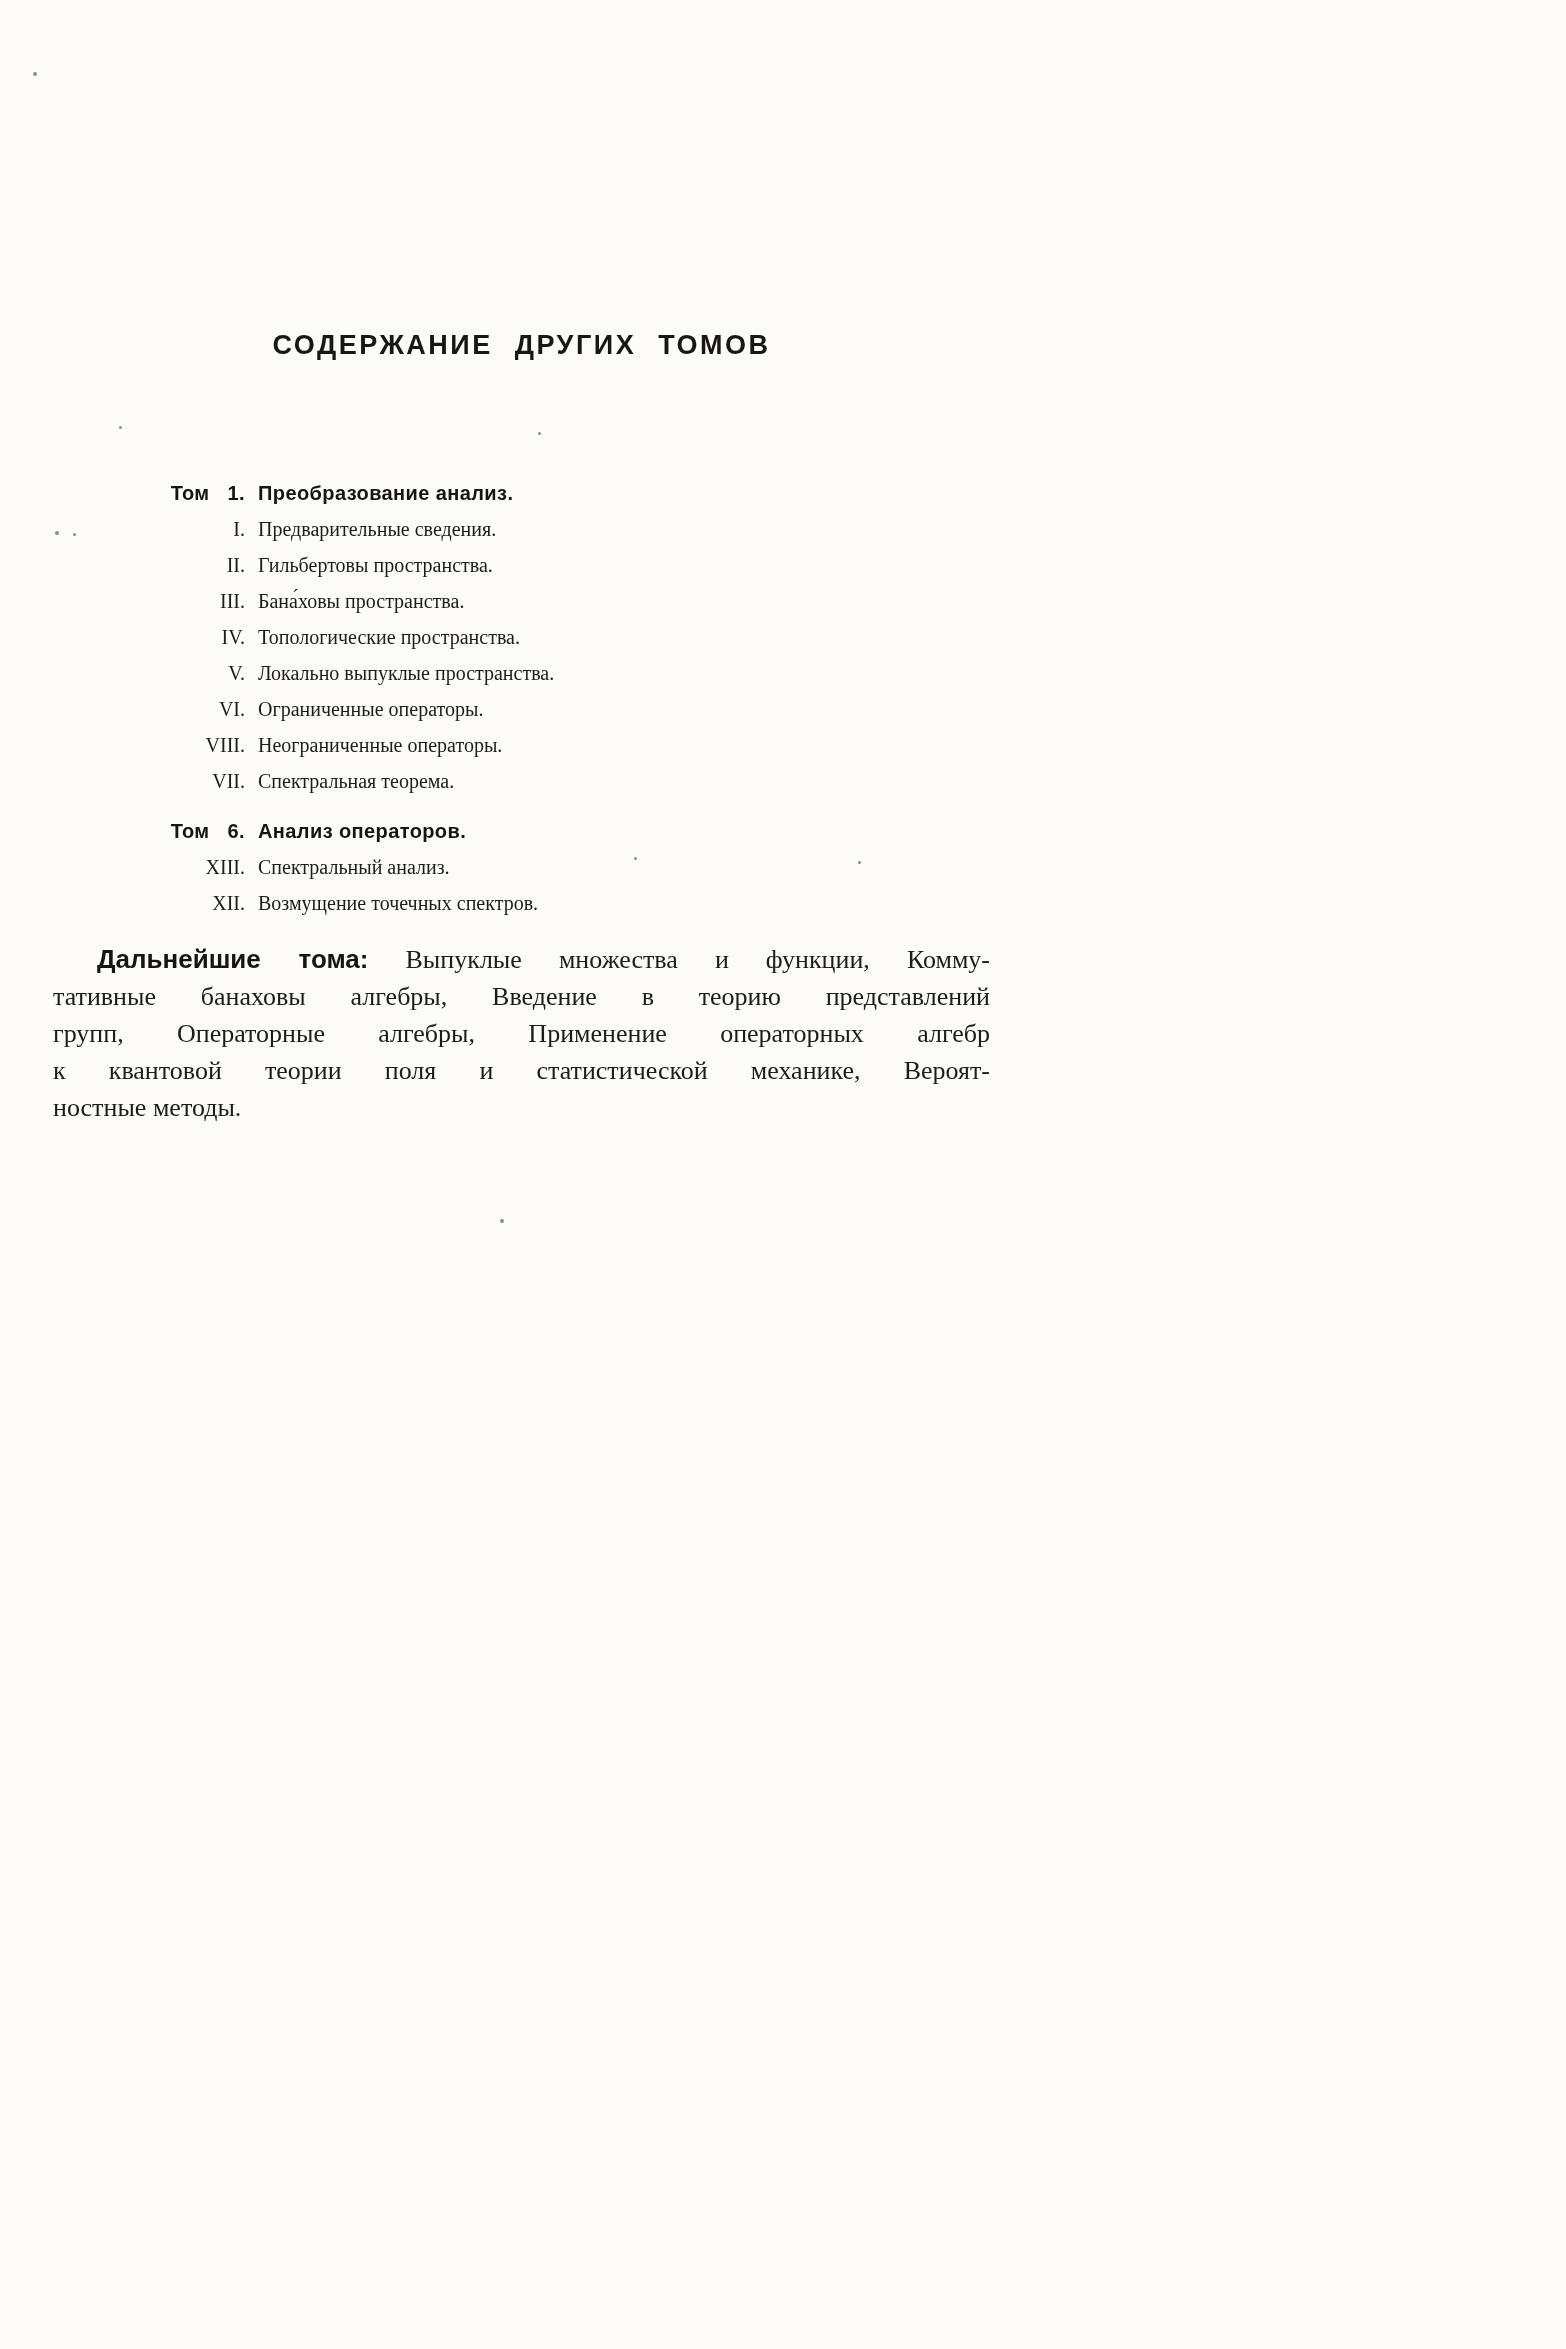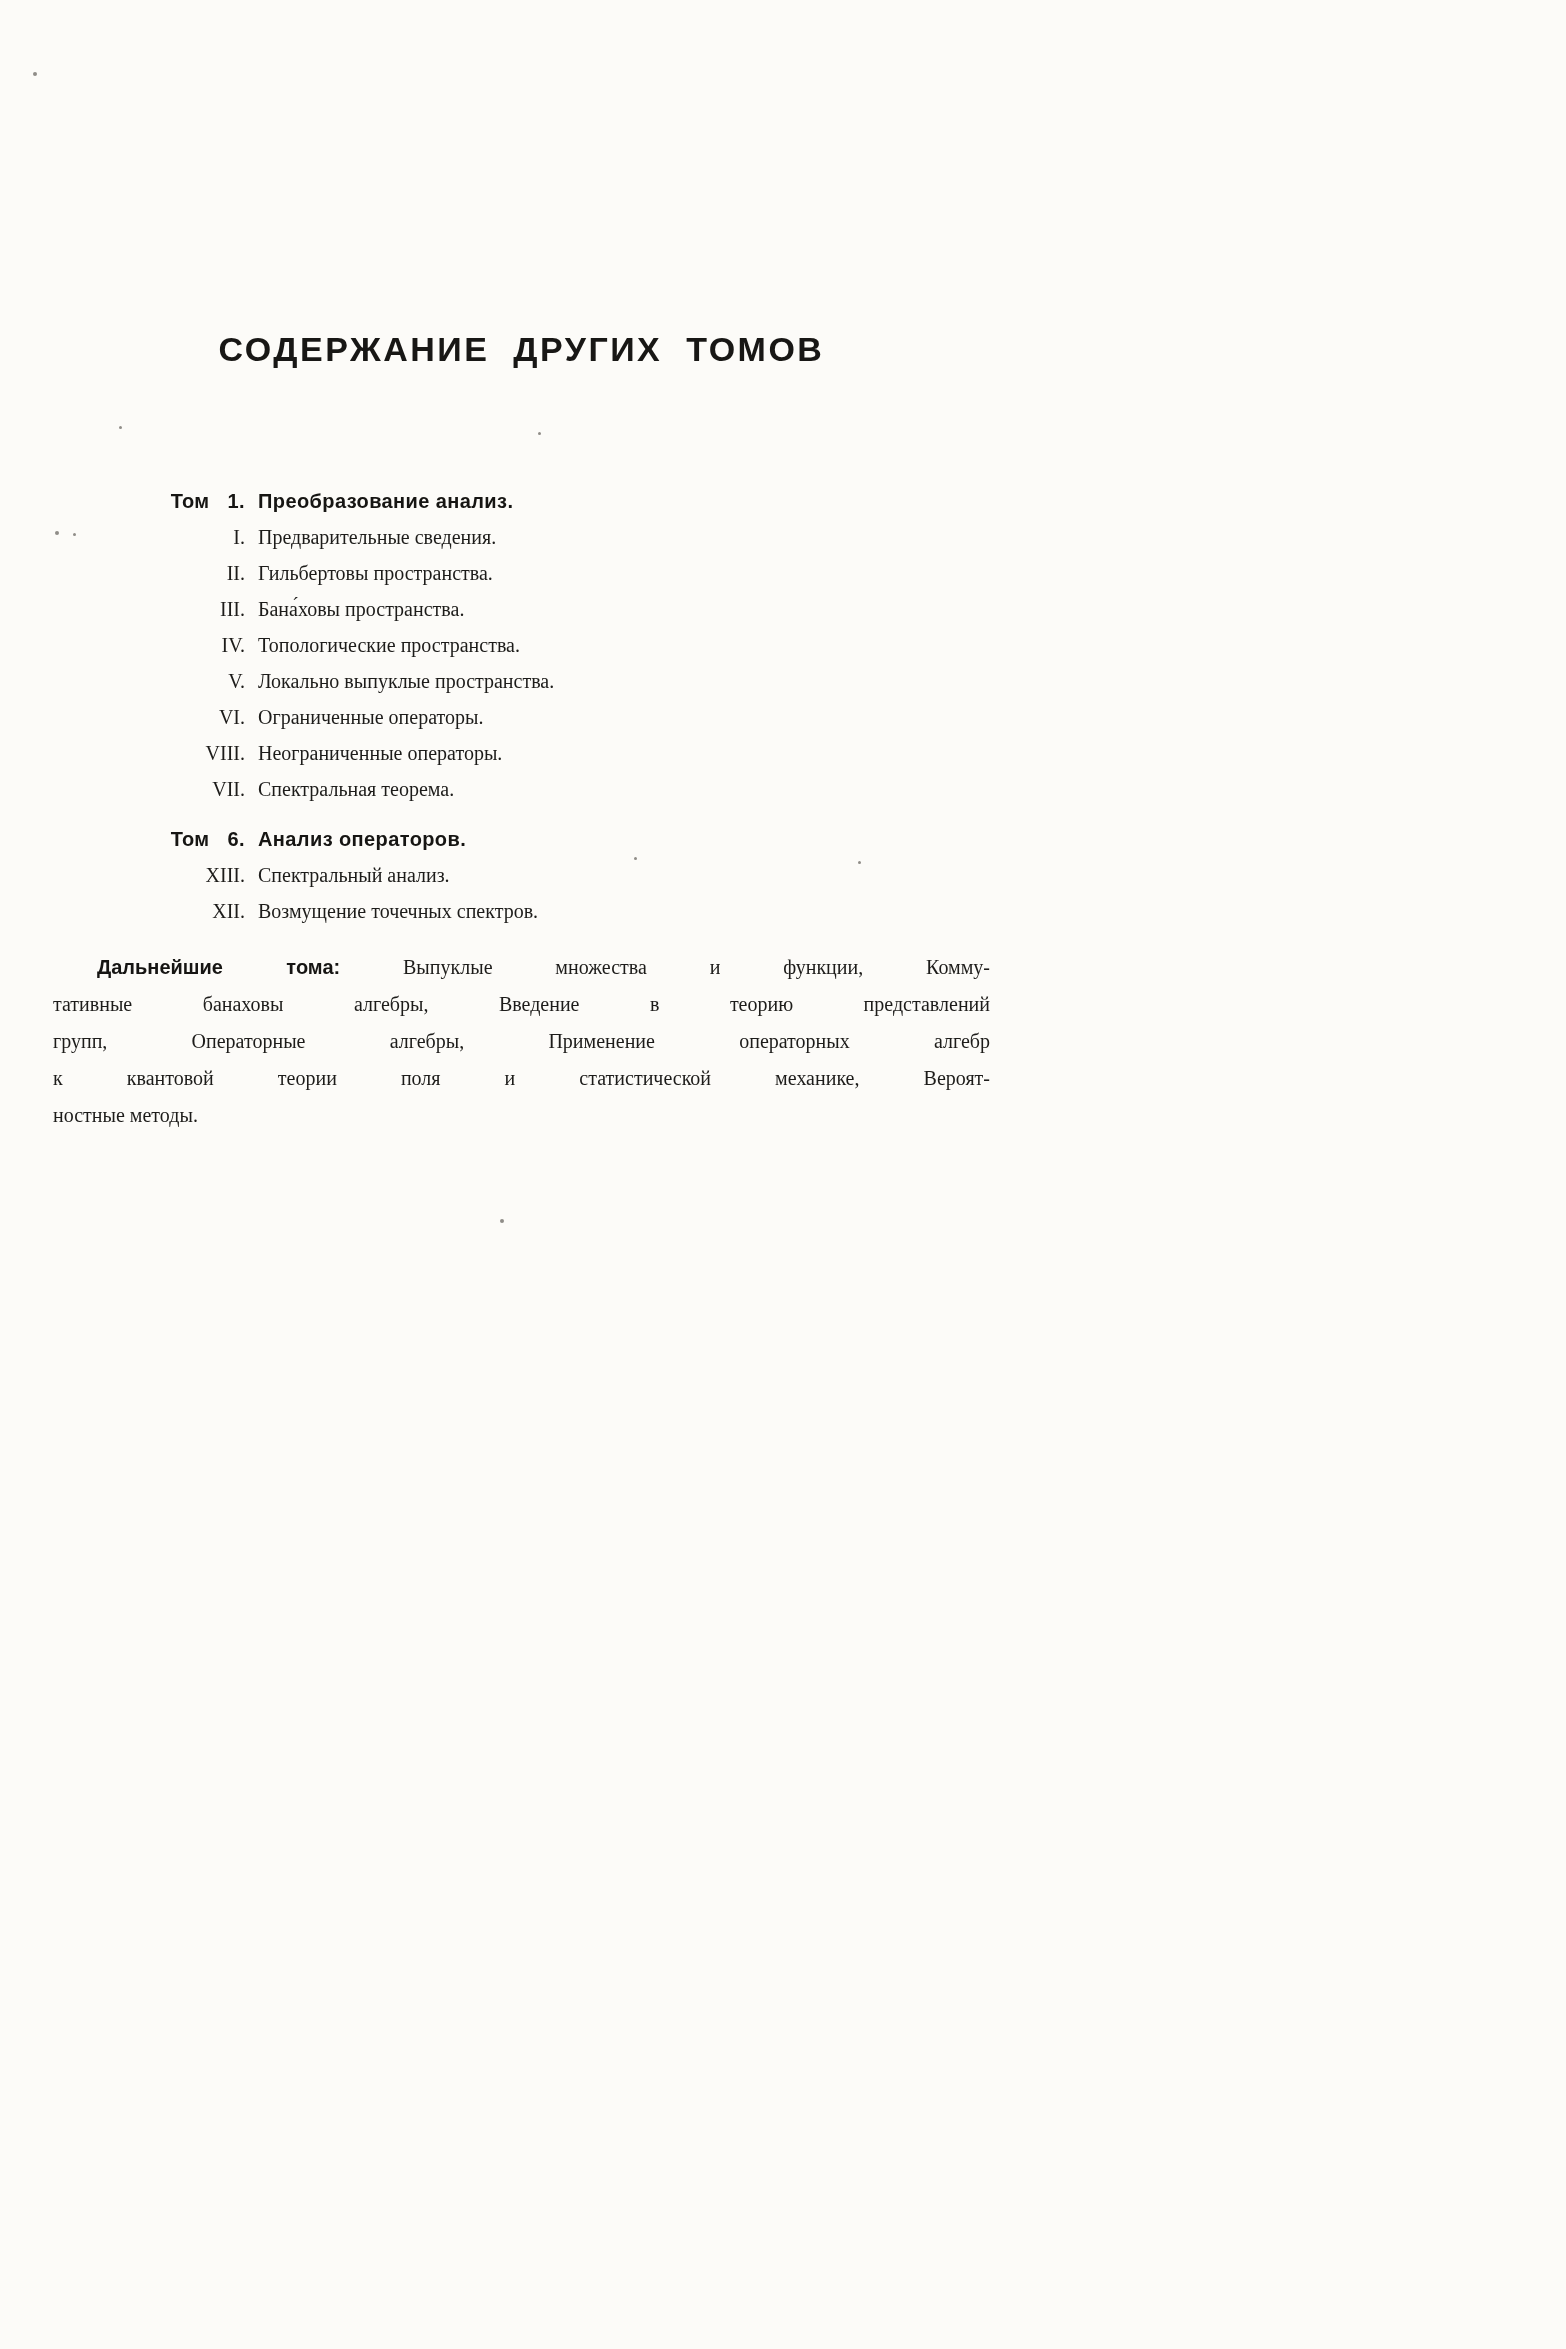--- a/index.html
+++ b/index.html
@@ -17,21 +17,21 @@
     overflow: hidden;
   }
   .content {
     position: absolute;
     left: 53px;
     top: 330px;
     width: 937px;
   }
   .doc-title {
     font-family: "Liberation Sans", "DejaVu Sans", sans-serif;
-    font-size: 34px;
+    font-size: 27px;
     font-weight: bold;
     letter-spacing: 2.5px;
     word-spacing: 12px;
     text-align: center;
     color: #181715;
     margin: 0 0 114px 0;
   }
   .volume { margin: 0; }
   .volume + .volume { margin-top: 14px; }
   .row {
@@ -51,21 +51,21 @@
   .vol-row {
     font-family: "Liberation Sans", "DejaVu Sans", sans-serif;
     font-weight: bold;
     letter-spacing: 0.4px;
     color: #161513;
   }
   .vol-label { word-spacing: 12px; }
   .vol-name  { white-space: pre-wrap; }
   .further {
     margin: 20px 0 12px 0;
-    font-size: 20px;
+    font-size: 26px;
     line-height: 37px;
   }
   .further-line { text-align: justify; }
   .further-line.justify { text-align-last: justify; }
   .further-line.first { text-indent: 44px; }
   .further-line.last { text-align: left; text-align-last: left; }
   .lead {
     font-family: "Liberation Sans", "DejaVu Sans", sans-serif;
     font-weight: bold;
     color: #161513;

